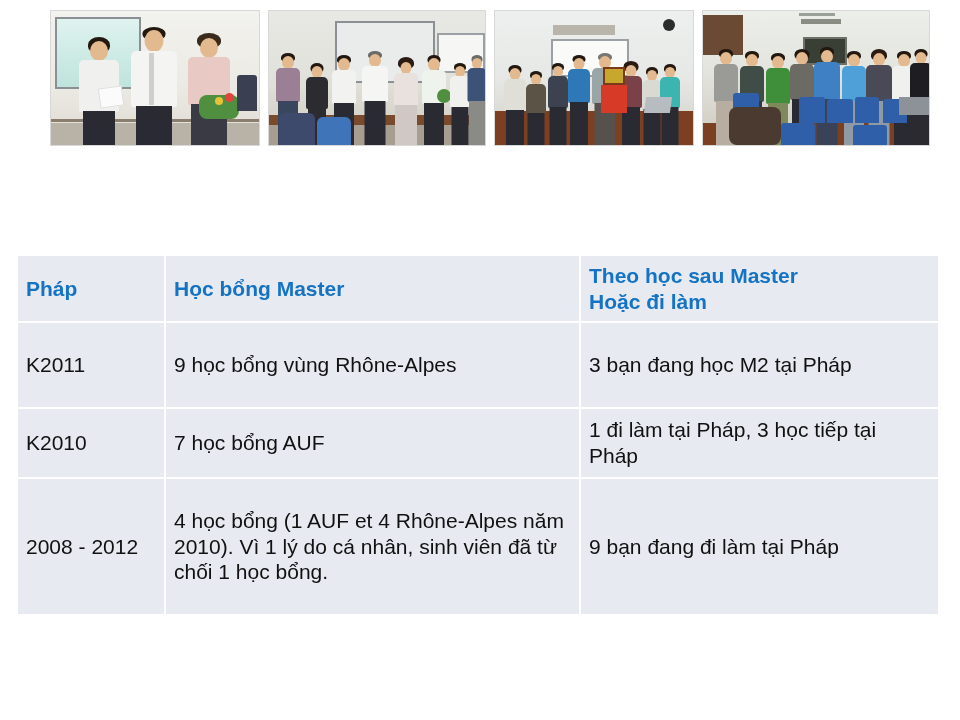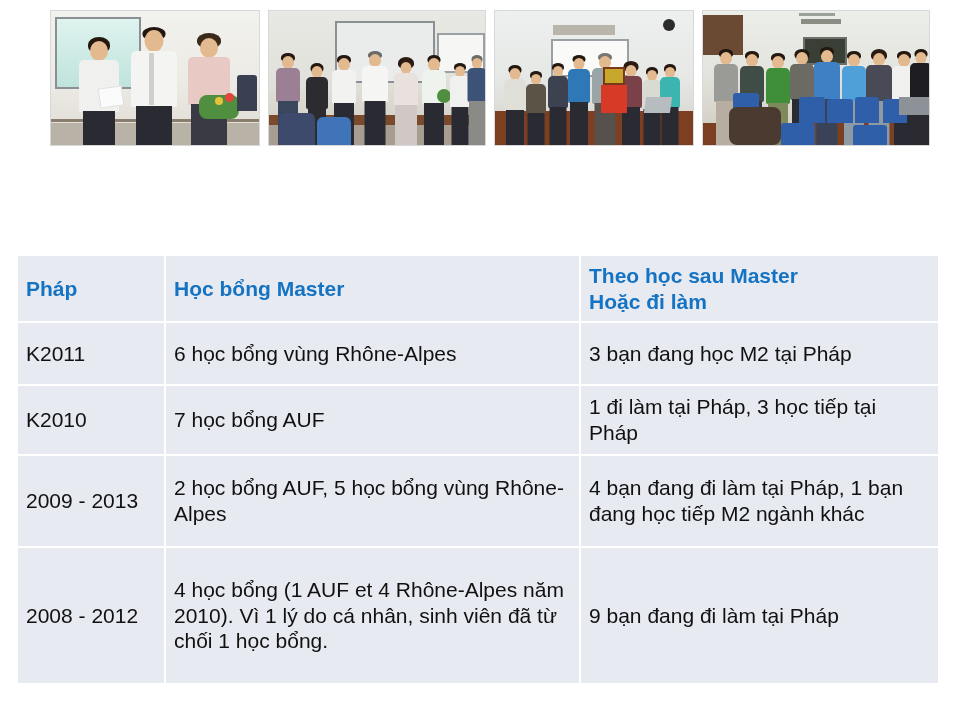--- a/index.html
+++ b/index.html
@@ -105,21 +105,21 @@
   .tbl tr td:last-child, .tbl tr th:last-child { border-right:none; }
   .tbl tr:last-child td { border-bottom:none; }
 
   .tbl thead th {
     color:#1573C4; font-weight:bold; font-size:21px;
     vertical-align:middle;
     height:66px;
   }
   .tbl thead th.h3 { white-space:pre-line; line-height:1.2;margin-left:36px; }
 
-  .r1 td { height:63px; }
+  .r1 td { height:86px; }
   .r2 td { height:70px; }
   .r3 td { height:92px; }
   .r4 td { height:136px; }
 </style>
 </head>
 <body>
 
 <div class="slide">
 
   <div class="photo-strip">
@@ -364,32 +364,27 @@
       <tr>
         <th>Pháp</th>
         <th>Học bổng Master</th>
         <th class="h3">Theo học sau Master
 Hoặc đi làm</th>
       </tr>
     </thead>
     <tbody>
       <tr class="r1">
         <td>K2011</td>
-        <td> 6 học bổng vùng Rhône-Alpes</td>
+        <td> 9 học bổng vùng Rhône-Alpes</td>
         <td> 3 bạn đang học M2 tại Pháp</td>
       </tr>
       <tr class="r2">
         <td>K2010</td>
         <td> 7 học bổng AUF</td>
         <td> 1 đi làm tại Pháp, 3 học tiếp tại Pháp</td>
-      </tr>
-      <tr class="r3">
-        <td>2009 - 2013</td>
-        <td>2 học bổng AUF, 5 học bổng vùng Rhône-Alpes</td>
-        <td> 4 bạn đang đi làm tại Pháp, 1 bạn đang học tiếp M2 ngành khác</td>
       </tr>
       <tr class="r4">
         <td>2008 - 2012</td>
         <td>4 học bổng (1 AUF et 4 Rhône-Alpes năm 2010). Vì 1 lý do cá nhân, sinh viên đã từ chối 1 học bổng.</td>
         <td> 9 bạn đang đi làm tại Pháp</td>
       </tr>
     </tbody>
   </table>
 
 </div>

